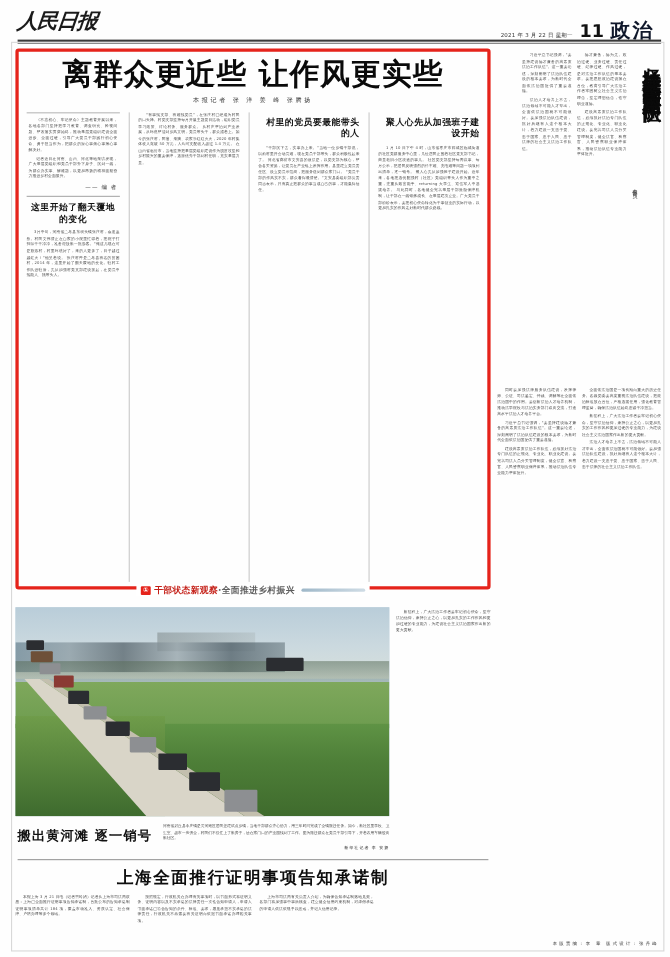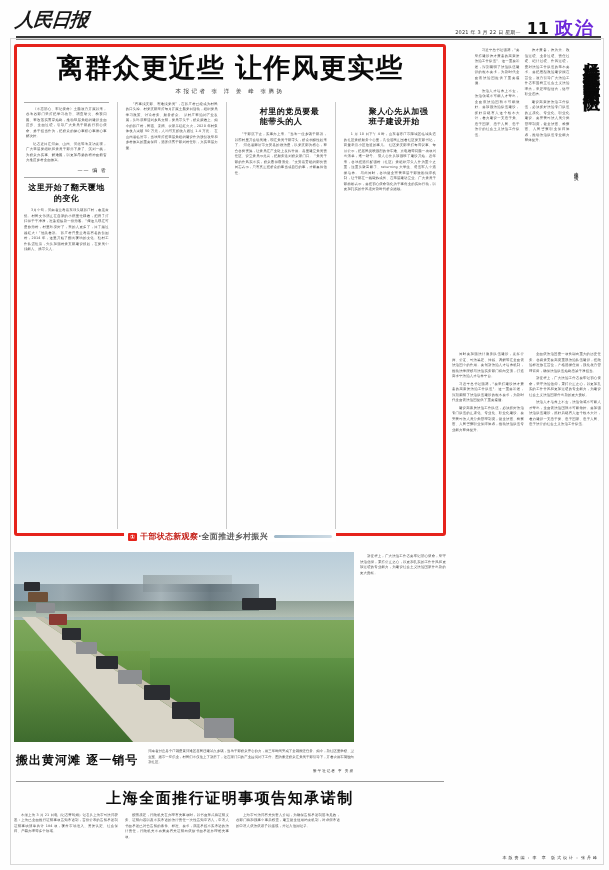--- a/index.html
+++ b/index.html
@@ -61,21 +61,21 @@
   .masthead-pagenum {
     font-size: 16px;
     font-weight: bold;
     color: #111;
     font-family: "DejaVu Sans", sans-serif;
   }
 
   .masthead-section {
     font-size: 18px;
     font-weight: bold;
-    color: #6d28d9;
+    color: #0f172a;
     letter-spacing: 2px;
   }
 
   .masthead-rule {
     position: absolute;
     left: 16px;
     right: 8px;
     bottom: 4px;
     height: 2px;
     background: #3a3a3a;
@@ -178,21 +178,21 @@
   .sub-head {
     font-family: "DejaVu Sans", sans-serif;
     font-size: 8px;
     font-weight: bold;
     color: #111;
     letter-spacing: 0.5px;
     line-height: 1.35;
     text-align: center;
     margin: 5px 0 4px 0;
   }
-  .sub-head.left { text-align: left; margin-left: 25px; }
+  .sub-head.left { text-align: right; }
 
   .tiny-text {
     font-size: 3.4px;
     line-height: 1.62;
     color: #4a4a4a;
     text-align: justify;
     word-break: break-all;
     letter-spacing: 0.15px;
   }
 

